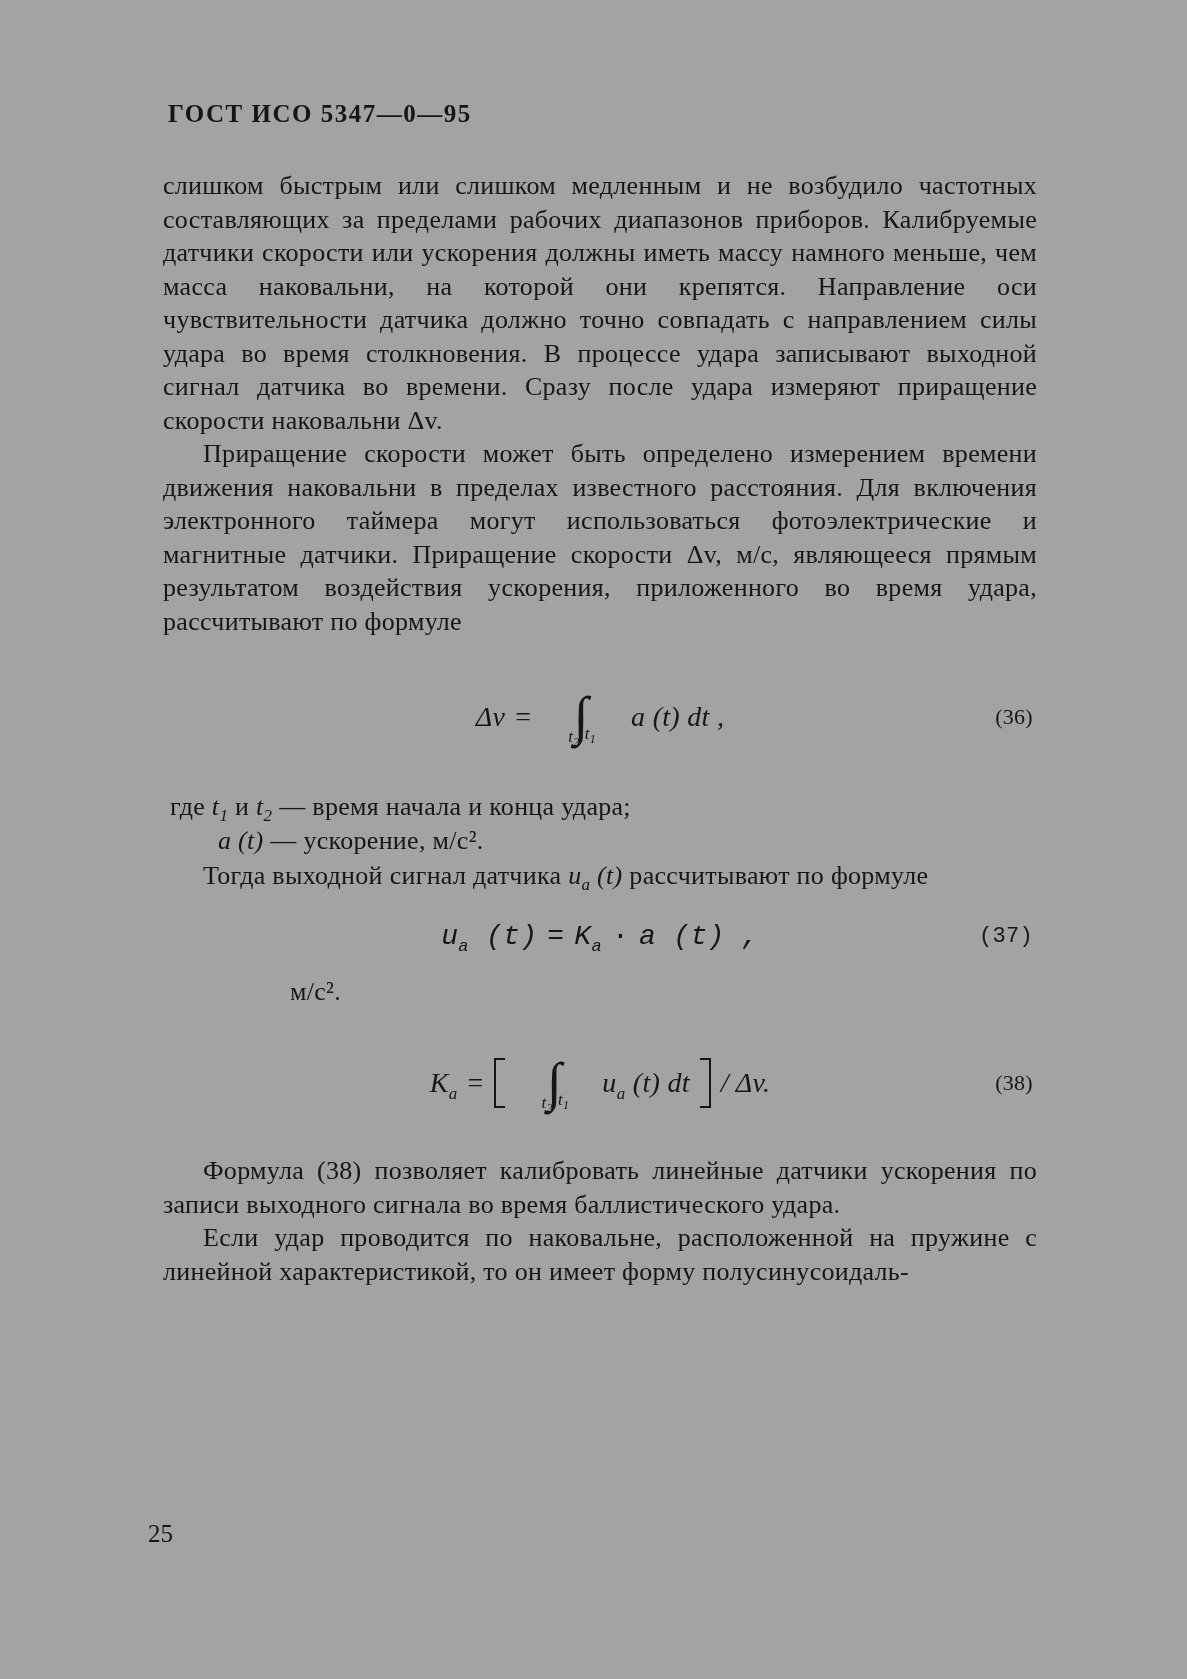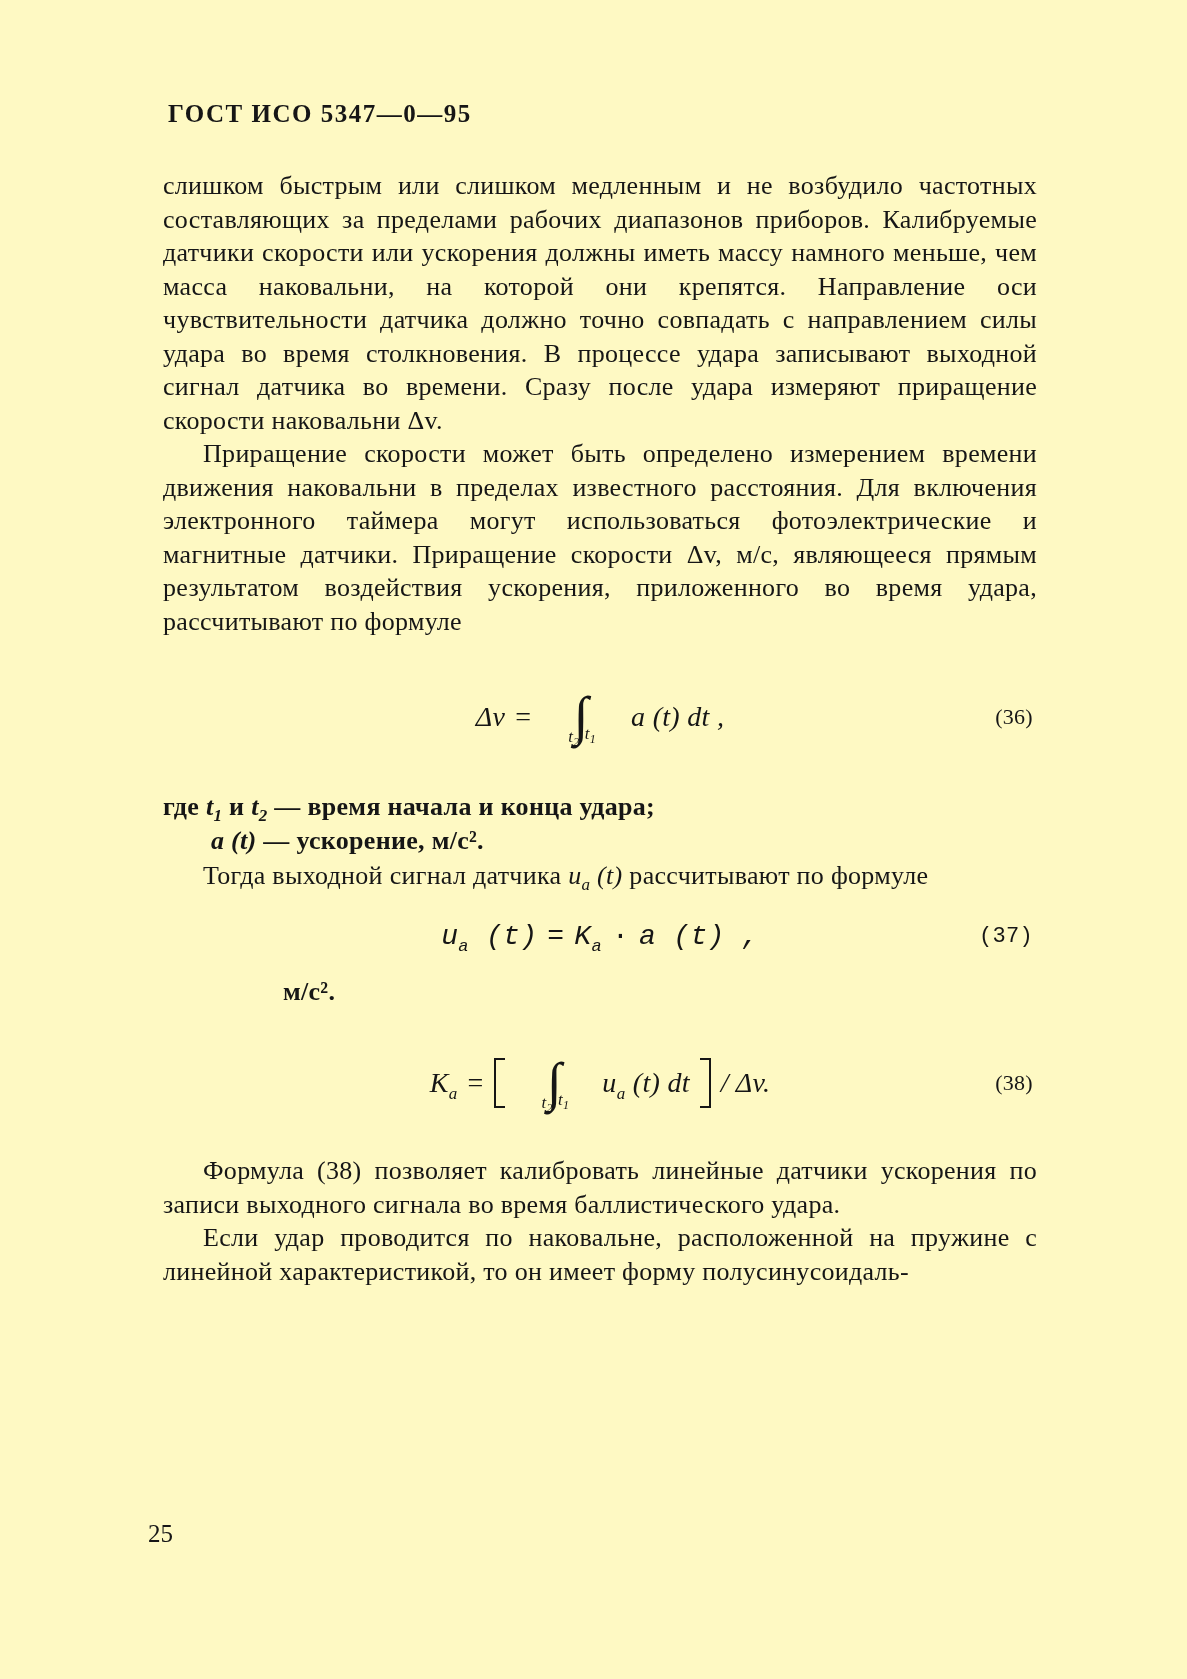--- a/index.html
+++ b/index.html
@@ -1,20 +1,20 @@
 <!DOCTYPE html>
 <html><head>
 <meta charset="utf-8">
 <style>
   html,body { margin:0; padding:0; background:#d8d8d4; }
   .page {
     position:relative;
     width:1187px; height:1679px;
     margin:0 auto;
-    background:#fef9c3;
+    background:#a3a3a3;
     font-family:"Liberation Serif","DejaVu Serif",serif;
     color:#161616;
     overflow:hidden;
   }
   .doc-header {
     position:absolute;
     left:168px; top:100px;
     font-weight:bold;
     font-size:25px;
     letter-spacing:1.5px;
@@ -77,21 +77,21 @@
 
   .bracketed {
     display:inline-flex;
     align-items:center;
     gap:8px;
   }
   .bracket { align-self:stretch; width:9px; }
   .bracket.left  { border-left:2.5px solid #161616; border-top:2.5px solid #161616; border-bottom:2.5px solid #161616; margin-right:2px; }
   .bracket.right { border-right:2.5px solid #161616; border-top:2.5px solid #161616; border-bottom:2.5px solid #161616; margin-left:2px; }
 
-  .where { margin:4px 0 2px; text-align:left;font-weight:bold; }
+  .where { margin:4px 7px 2px; text-align:left; }
   .where-line2-36 { padding-left:48px; }
   .where-line2-37 { padding-left:120px; }
 
   .page-number {
     position:absolute;
     left:148px; top:1520px;
     font-size:25px;
   }
 </style>
 </head>

